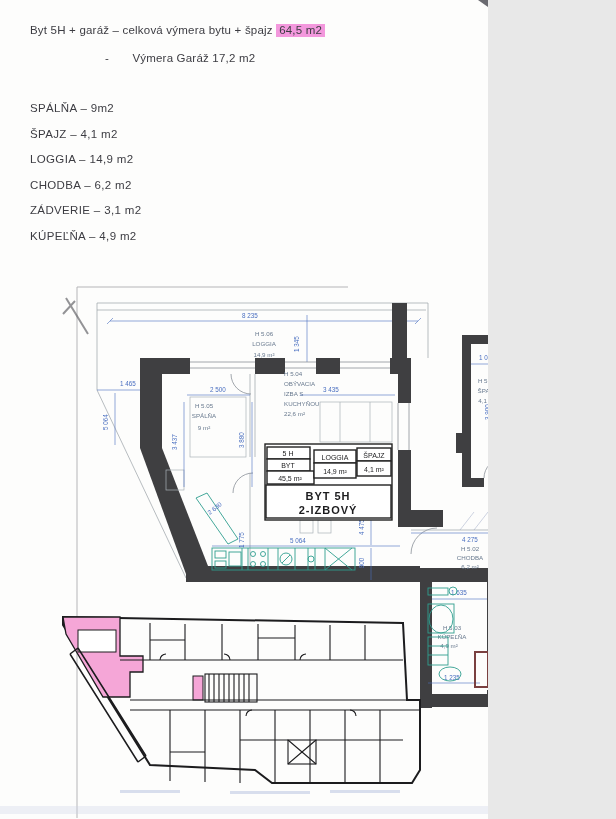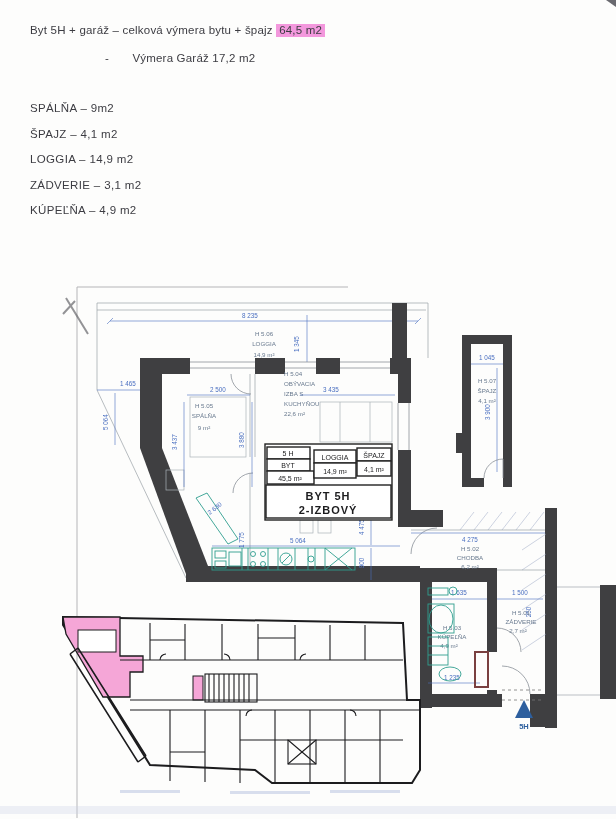--- a/index.html
+++ b/index.html
@@ -1,16 +1,16 @@
 <!DOCTYPE html>
 <html><head>
 <meta charset="utf-8">
 <style>
   html,body{margin:0;padding:0;background:#e8e8e8;}
-  .page{position:relative;width:616px;height:819px;background:#fdfdfc;overflow:hidden;
+  .page{position:relative;width:488px;height:819px;background:#fdfdfc;overflow:hidden;
         font-family:"Liberation Sans",sans-serif;color:#3c3c42;}
   .header{position:absolute;left:30px;top:24px;font-size:11.5px;letter-spacing:.2px;}
   .hl{background:#f398dd;padding:0 3px 1px 3px;}
   .line2{margin-top:16px;}
   .dash{display:inline-block;width:24px;margin-left:75px;}
   .room-list{position:absolute;left:30px;top:102px;font-size:11.5px;letter-spacing:.35px;}
   .room-list div{height:25.6px;}
   .corner-mark{position:absolute;right:0;top:0;width:10px;height:7px;background:#6a6a70;
                clip-path:polygon(100% 0,0 0,100% 100%);}
   svg{position:absolute;left:0;top:282px;}
@@ -43,20 +43,21 @@
     <div class="line2">
       <span class="dash">-</span>
       <span>Výmera Garáž 17,2 m2</span>
     </div>
   </div>
 
   <div class="room-list">
     <div>SPÁLŇA – 9m2</div>
     <div>ŠPAJZ – 4,1 m2</div>
     <div>LOGGIA – 14,9 m2</div>
+    <div>CHODBA – 6,2 m2</div>
     <div>ZÁDVERIE – 3,1 m2</div>
     <div>KÚPEĽŇA – 4,9 m2</div>
   </div>
 
   <svg width="616" height="537" viewBox="0 0 537">
 
     <g>
       <line x1="77" y1="5" x2="77" y2="536" stroke="#b5b5b8" stroke-width="1"></line>
       <line x1="77" y1="5" x2="348" y2="5" stroke="#b5b5b8" stroke-width="1"></line>
       <path d="M66,16 L88,52 M63,32 L75,19" stroke="#5a5a60" stroke-width="2" opacity=".65" fill="none"></path>

